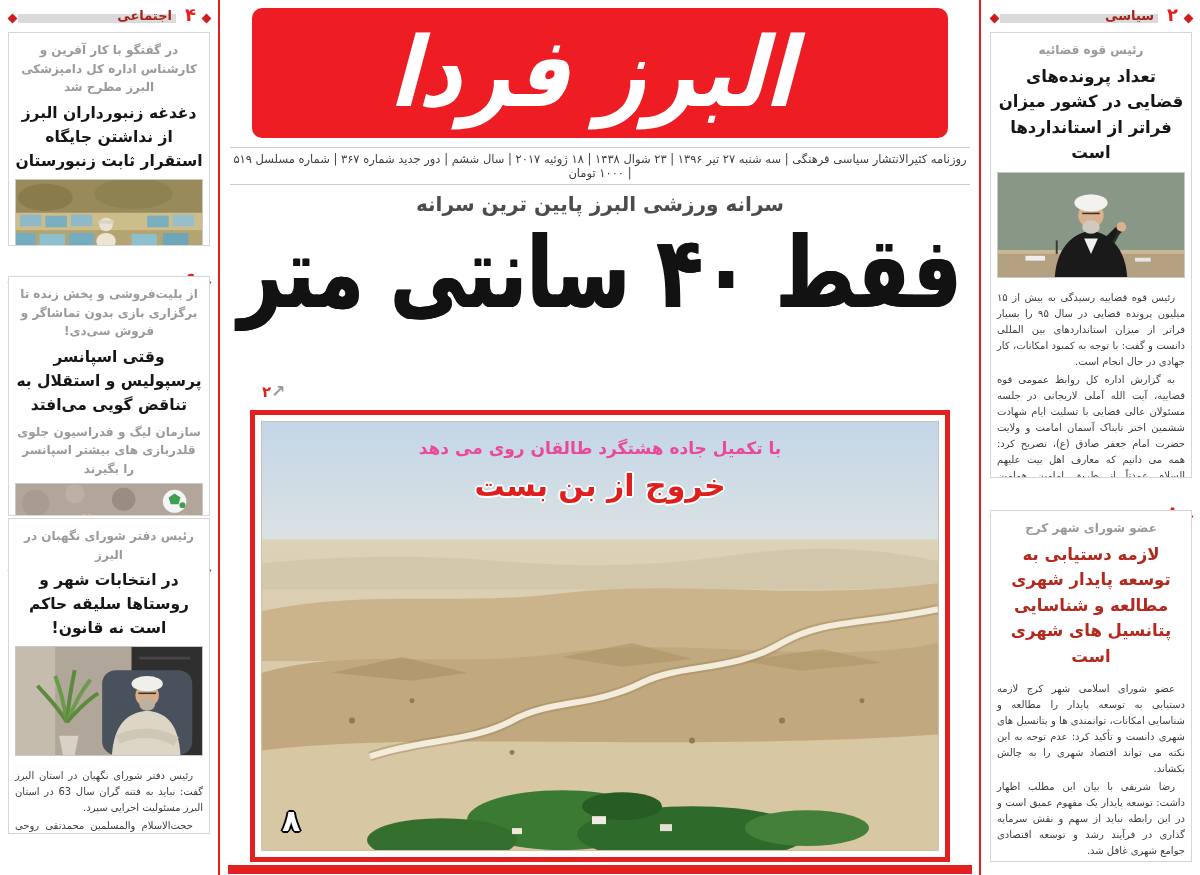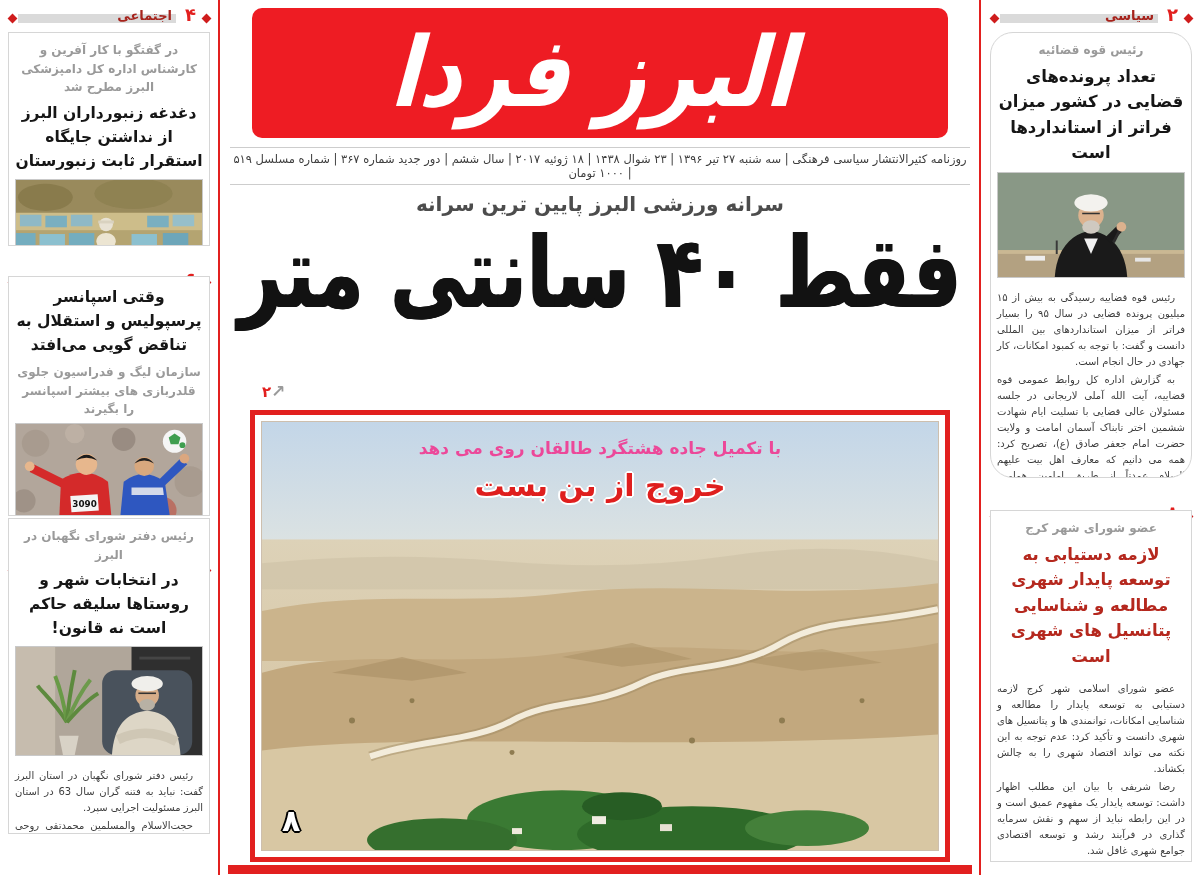--- a/index.html
+++ b/index.html
@@ -216,20 +216,21 @@
 
   <div class="block sec" style="top:246px;">
     <span class="dia l"></span>
     <span class="sec-bar"></span>
     <span class="sec-label">ورزشی</span>
     <span class="sec-num">۶</span>
     <span class="dia r"></span>
   </div>
 
   <div class="block artbox" style="top:270px; height:240px;">
+    <div class="kick">از بلیت‌فروشی و پخش زنده تا برگزاری بازی بدون تماشاگر و فروش سی‌دی!</div>
     <div class="hl">وقتی اسپانسر پرسپولیس و استقلال به تناقض گویی می‌افتد</div>
     <div class="kick">سازمان لیگ و فدراسیون جلوی قلدربازی های بیشتر اسپانسر را بگیرند</div>
     <div class="ph" style="height:100px;">
       <svg viewBox="0 0 190 102" preserveAspectRatio="none">
         <rect width="190" height="102" fill="#b2a69b"></rect>
         <circle cx="20" cy="20" r="14" fill="#a5988c" opacity="0.8"></circle>
           <circle cx="60" cy="10" r="10" fill="#bfb3a6" opacity="0.8"></circle>
         <circle cx="110" cy="16" r="12" fill="#8f8277" opacity="0.7"></circle>
           <circle cx="178" cy="60" r="16" fill="#a5988c" opacity="0.8"></circle>
         <circle cx="150" cy="90" r="14" fill="#c0392b" opacity="0.5"></circle>
@@ -307,21 +308,21 @@
 <div class="col" id="col-right">
 
   <div class="block sec" style="top:2px;">
     <span class="dia l"></span>
     <span class="sec-bar"></span>
     <span class="sec-label">سیاسی</span>
     <span class="sec-num">۲</span>
     <span class="dia r"></span>
   </div>
 
-  <div class="block artbox" style="top:26px; height:446px;border-radius:23px;">
+  <div class="block artbox" style="top:26px; height:446px;">
     <div class="kick">رئیس قوه قضائیه</div>
     <div class="hl big">تعداد پرونده‌های قضایی در کشور میزان فراتر از استانداردها است</div>
     <div class="ph" style="height:106px;">
       <svg viewBox="0 0 190 108" preserveAspectRatio="none">
         <rect width="190" height="108" fill="#8f9e8d"></rect>
         <rect width="190" height="108" fill="#7d8c7c" opacity="0.35"></rect>
         <rect y="82" width="190" height="26" fill="#b3a181"></rect>
         <rect y="80" width="190" height="4" fill="#cab893"></rect>
         <rect x="28" y="86" width="20" height="5" fill="#eeeeee"></rect>
         <rect x="140" y="88" width="16" height="4" fill="#e6e6e6"></rect>

